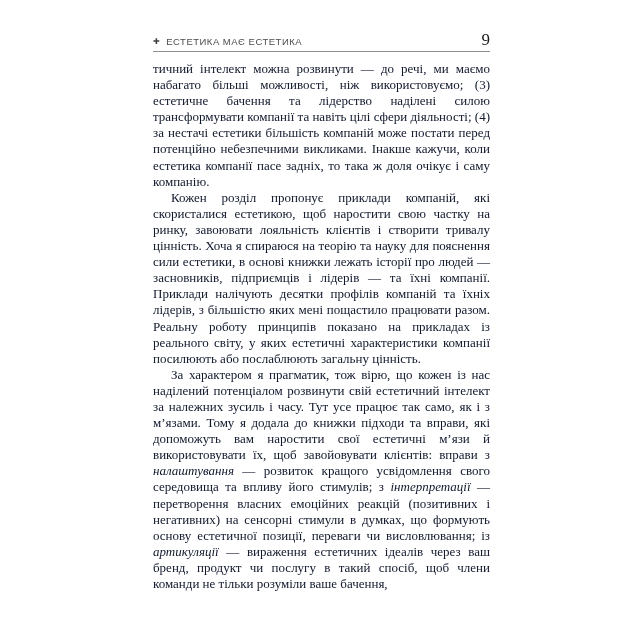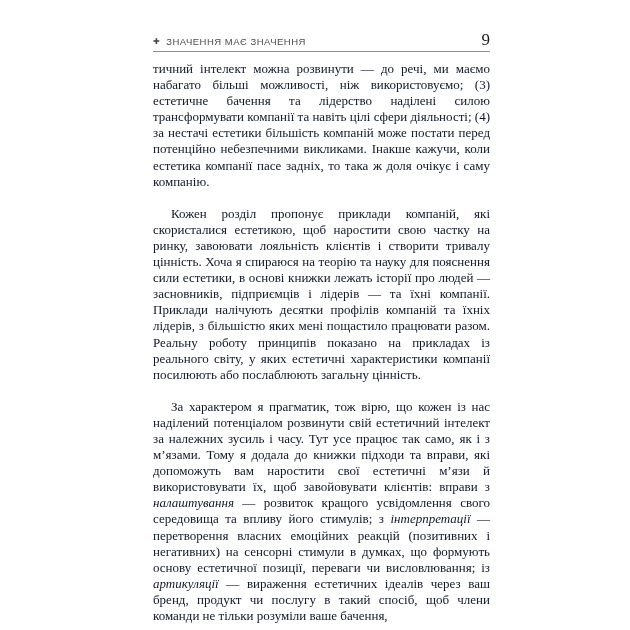--- a/index.html
+++ b/index.html
@@ -59,34 +59,33 @@
     line-height: 16.1px;
     color: #0f172a;
     text-align: justify;
   }
   p.para {
     margin: 0;
     padding: 0;
   }
   p.para.indent {
     text-indent: 18px;
-    margin-top: 16px;
   }
   em {
     font-style: italic;
   }
 </style>
 </head>
 <body>
 
 <div class="page">
   <header class="page-header">
     <div class="header-left">
       <span class="header-icon">✚</span>
-      <span class="header-title">ЗНАЧЕННЯ МАЄ ЗНАЧЕННЯ</span>
+      <span class="header-title">ЕСТЕТИКА МАЄ ЕСТЕТИКА</span>
     </div>
     <span class="page-number">9</span>
   </header>
   <main class="page-body" id="paragraphs">
       <p class="para"><span>тичний інтелект можна розвинути — до речі, ми маємо набагато більші можливості, ніж використовуємо; (3) естетичне бачення та лідерство наділені силою трансформувати компанії та навіть цілі сфери діяльності; (4) за нестачі естетики більшість компаній може постати перед потенційно небезпечними викликами. Інакше кажучи, коли естетика компанії пасе задніх, то така ж доля очікує і саму компанію.</span></p>
       <p class="para indent"><span>Кожен розділ пропонує приклади компаній, які скористалися естетикою, щоб наростити свою частку на ринку, завоювати лояльність клієнтів і створити тривалу цінність. Хоча я спираюся на теорію та науку для пояснення сили естетики, в основі книжки лежать історії про людей — засновників, підприємців і лідерів — та їхні компанії. Приклади налічують десятки профілів компаній та їхніх лідерів, з більшістю яких мені пощастило працювати разом. Реальну роботу принципів показано на прикладах із реального світу, у яких естетичні характеристики компанії посилюють або послаблюють загальну цінність.</span></p>
       <p class="para indent"><span>За характером я прагматик, тож вірю, що кожен із нас наділений потенціалом розвинути свій естетичний інтелект за належних зусиль і часу. Тут усе працює так само, як і з м’язами. Тому я додала до книжки підходи та вправи, які допоможуть вам наростити свої естетичні м’язи й використовувати їх, щоб завойовувати клієнтів: вправи з </span><em>налаштування</em><span> — розвиток кращого усвідомлення свого середовища та впливу його стимулів; з </span><em>інтерпретації</em><span> — перетворення власних емоційних реакцій (позитивних і негативних) на сенсорні стимули в думках, що формують основу естетичної позиції, переваги чи висловлювання; із </span><em>артикуляції</em><span> — вираження естетичних ідеалів через ваш бренд, продукт чи послугу в такий спосіб, щоб члени команди не тільки розуміли ваше бачення,</span></p>
     </main>
 </div>
 

